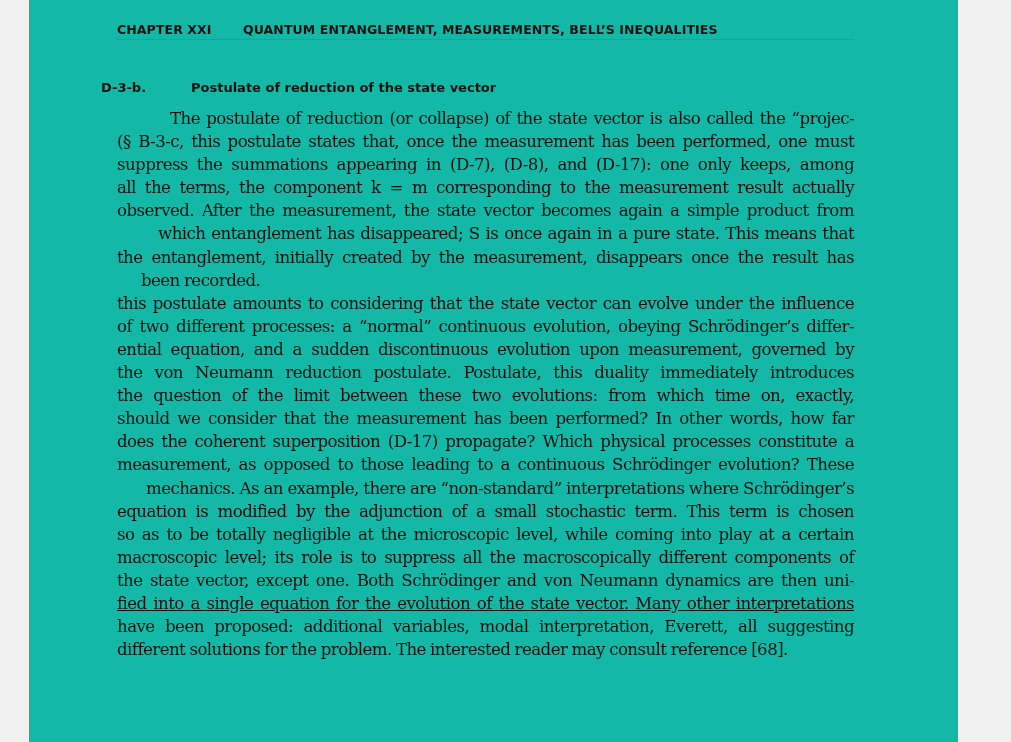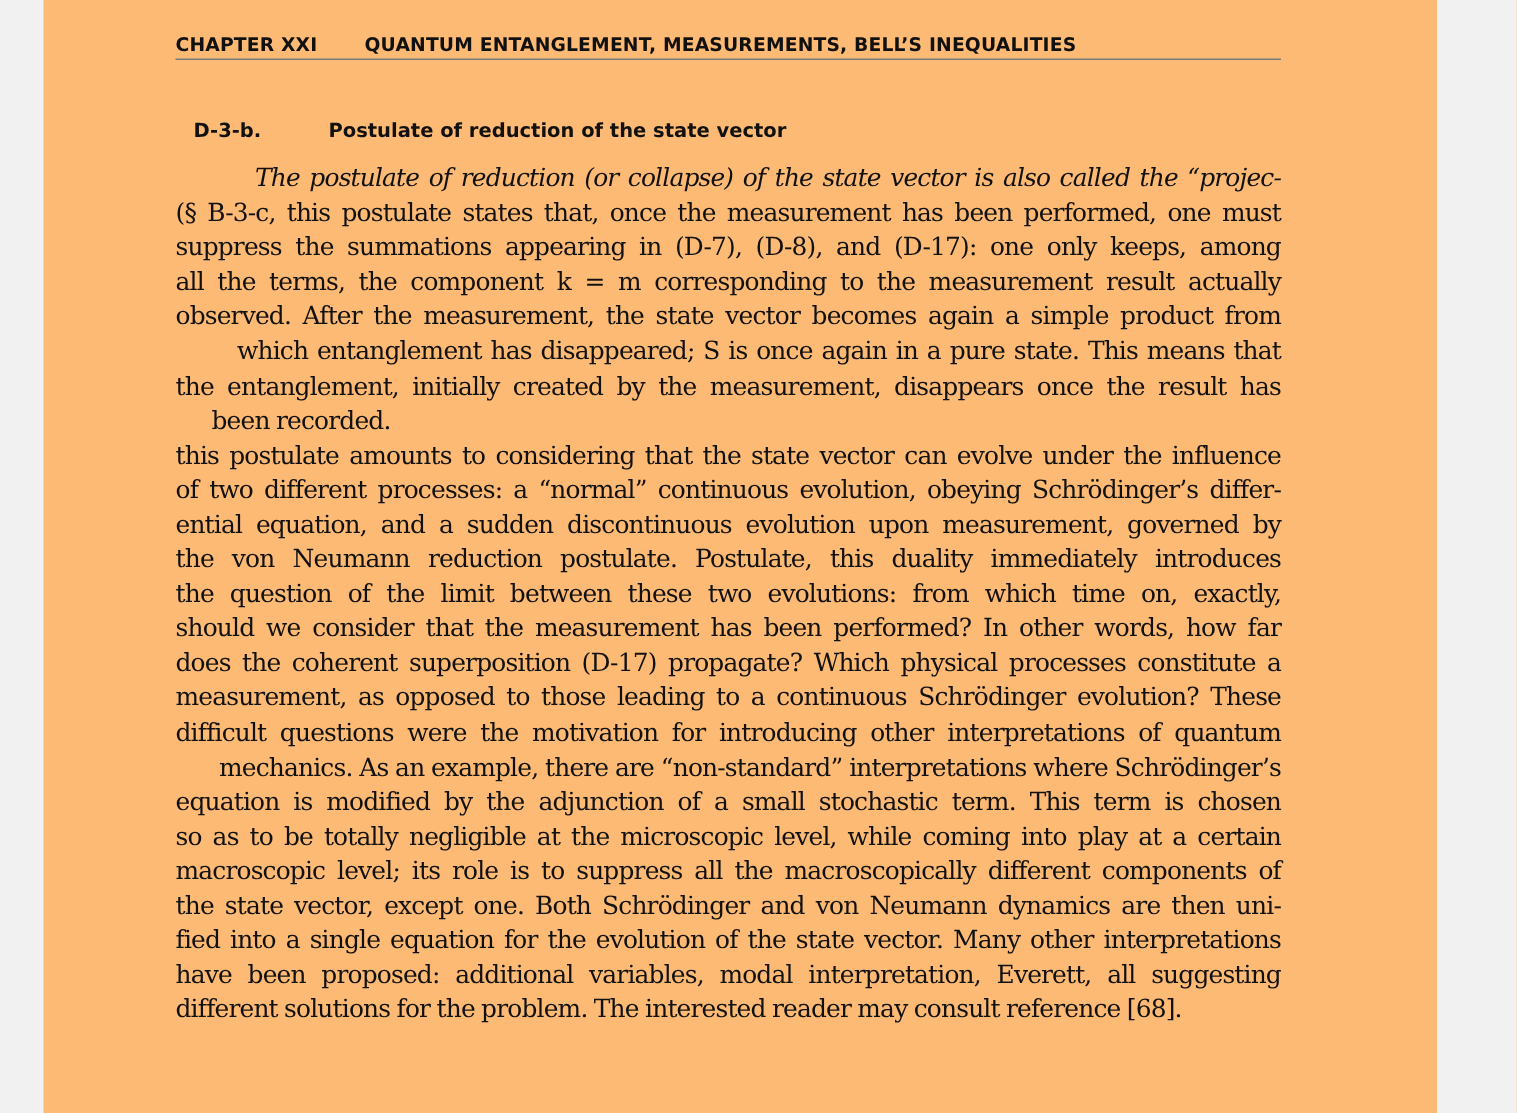--- a/index.html
+++ b/index.html
@@ -9,21 +9,21 @@
       height: 742px;
       overflow: hidden;
       background: #f1f1f1;
     }
     .page {
       position: absolute;
       left: 29px;
       top: 0;
       width: 929px;
       height: 742px;
-      background: #fdba74;
+      background: #14b8a6;
     }
     .running-head {
       position: absolute;
       left: 88px;
       top: 22px;
       width: 737px;
       height: 17px;
       border-bottom: 1px solid #7a7a7a;
       font-family: "DejaVu Sans", sans-serif;
       font-weight: bold;
@@ -31,21 +31,21 @@
       letter-spacing: 0.1px;
       color: #111;
       white-space: nowrap;
     }
     .running-head .chap {
       display: inline-block;
       width: 126px;
     }
     .section-head {
       position: absolute;
-      left: 100px;
+      left: 72px;
       top: 80px;
       font-family: "DejaVu Sans", sans-serif;
       font-weight: bold;
       font-size: 13px;
       color: #111;
       white-space: nowrap;
     }
     .section-head .num {
       display: inline-block;
       width: 90px;
@@ -67,21 +67,20 @@
       text-align: justify;
       text-align-last: justify;
       letter-spacing: -0.55px;
       word-spacing: -0.5px;
     }
     .line.last {
       text-align-last: left;
     }
     .line.indent {
       padding-left: 53px;
-      font-style: italic;
     }
   </style>
 </head>
 <body>
 
 <div class="page">
   <div class="running-head">
     <span class="chap">CHAPTER XXI</span><span>QUANTUM ENTANGLEMENT, MEASUREMENTS, BELL’S INEQUALITIES</span>
   </div>
 
@@ -102,24 +101,23 @@
     </div>
     <div>
       <span class="line"><span style="white-space: nowrap; letter-spacing: -0.55px; word-spacing: -0.5px;">this postulate amounts to considering that the state vector can evolve under the influence</span></span>
       <span class="line"><span style="white-space: nowrap; letter-spacing: -0.55px; word-spacing: -0.5px;">of two different processes: a “normal” continuous evolution, obeying Schrödinger’s differ-</span></span>
       <span class="line"><span style="white-space: nowrap; letter-spacing: -0.55px; word-spacing: -0.5px;">ential equation, and a sudden discontinuous evolution upon measurement, governed by</span></span>
       <span class="line"><span style="white-space: nowrap; letter-spacing: -0.55px; word-spacing: -0.5px;">the von Neumann reduction postulate. Postulate, this duality immediately introduces</span></span>
       <span class="line"><span style="white-space: nowrap; letter-spacing: -0.55px; word-spacing: -0.5px;">the question of the limit between these two evolutions: from which time on, exactly,</span></span>
       <span class="line"><span style="white-space: nowrap; letter-spacing: -0.55px; word-spacing: -0.5px;">should we consider that the measurement has been performed? In other words, how far</span></span>
       <span class="line"><span style="white-space: nowrap; letter-spacing: -0.55px; word-spacing: -0.5px;">does the coherent superposition (D-17) propagate? Which physical processes constitute a</span></span>
       <span class="line"><span style="white-space: nowrap; letter-spacing: -0.55px; word-spacing: -0.5px;">measurement, as opposed to those leading to a continuous Schrödinger evolution? These</span></span>
-      <span class="line"><span style="white-space: nowrap; letter-spacing: -0.55px; word-spacing: -0.5px;">difficult questions were the motivation for introducing other interpretations of quantum</span></span>
       <span class="line"><span style="white-space: nowrap; letter-spacing: -0.55px; word-spacing: -0.5px; margin-left: 29px;">mechanics. As an example, there are “non-standard” interpretations where Schrödinger’s</span></span>
       <span class="line"><span style="white-space: nowrap; letter-spacing: -0.55px; word-spacing: -0.5px;">equation is modified by the adjunction of a small stochastic term. This term is chosen</span></span>
       <span class="line"><span style="white-space: nowrap; letter-spacing: -0.55px; word-spacing: -0.5px;">so as to be totally negligible at the microscopic level, while coming into play at a certain</span></span>
       <span class="line"><span style="white-space: nowrap; letter-spacing: -0.55px; word-spacing: -0.5px;">macroscopic level; its role is to suppress all the macroscopically different components of</span></span>
       <span class="line"><span style="white-space: nowrap; letter-spacing: -0.55px; word-spacing: -0.5px;">the state vector, except one. Both Schrödinger and von Neumann dynamics are then uni-</span></span>
-      <span class="line"><span style="white-space: nowrap; letter-spacing: -0.55px; word-spacing: -0.5px;">fied into a single equation for the evolution of the state vector. Many other interpretations</span></span>
+      <span class="line"><span style="white-space: nowrap; letter-spacing: -0.55px; word-spacing: -0.5px; text-decoration: underline;">fied into a single equation for the evolution of the state vector. Many other interpretations</span></span>
       <span class="line"><span style="white-space: nowrap; letter-spacing: -0.55px; word-spacing: -0.5px;">have been proposed: additional variables, modal interpretation, Everett, all suggesting</span></span>
       <span class="line last"><span style="white-space: nowrap; letter-spacing: -0.55px;">different solutions for the problem. The interested reader may consult reference [68].</span></span>
     </div>
   </div>
 </div>
 
 </body></html>

